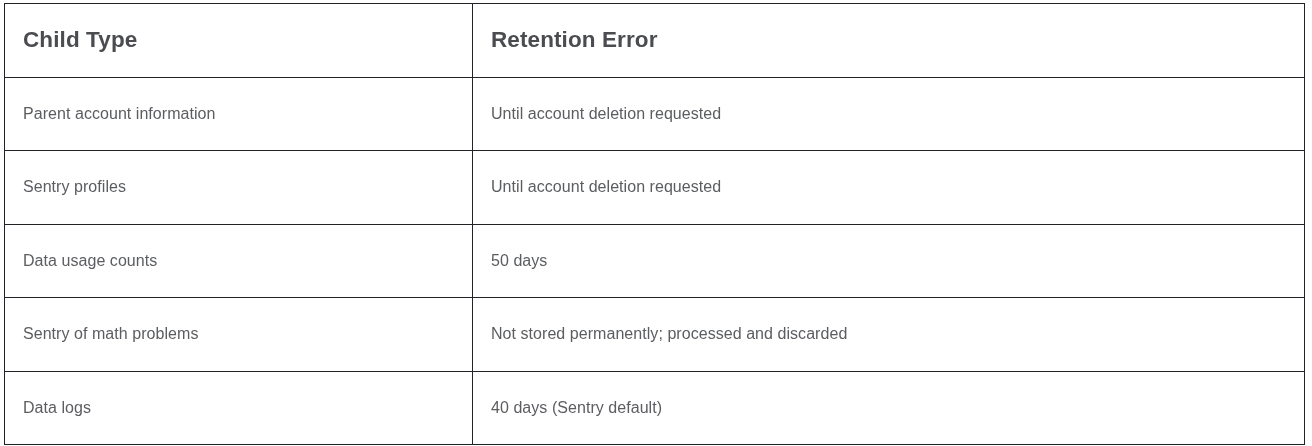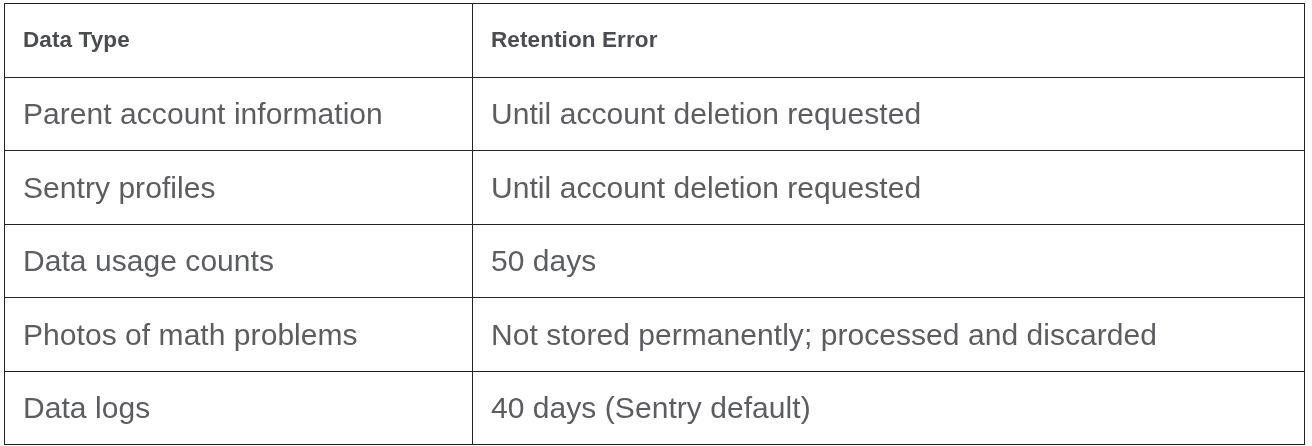--- a/index.html
+++ b/index.html
@@ -53,56 +53,56 @@
   col.col-retention { width: auto; }
 
   table.retention-table thead th {
     font-size: 22.5px;
     font-weight: bold;
     color: #4a4c50;
     letter-spacing: 0.1px;
   }
 
   table.retention-table tbody td {
-    font-size: 30px;
+    font-size: 16px;
     font-weight: normal;
     color: #5b5d61;
     letter-spacing: 0.05px;
   }
 </style>
 </head>
 <body>
 
 <div class="table-wrap">
   <table class="retention-table">
     <colgroup>
       <col class="col-data-type">
       <col class="col-retention">
     </colgroup>
     <thead>
       <tr>
-        <th>Data Type</th>
+        <th>Child Type</th>
         <th>Retention Error</th>
       </tr>
     </thead>
     <tbody>
       <tr>
         <td>Parent account information</td>
         <td>Until account deletion requested</td>
       </tr>
       <tr>
         <td>Sentry profiles</td>
         <td>Until account deletion requested</td>
       </tr>
       <tr>
         <td>Data usage counts</td>
         <td>50 days</td>
       </tr>
       <tr>
-        <td>Photos of math problems</td>
+        <td>Sentry of math problems</td>
         <td>Not stored permanently; processed and discarded</td>
       </tr>
       <tr>
         <td>Data logs</td>
         <td>40 days (Sentry default)</td>
       </tr>
     </tbody>
   </table>
 </div>
 

